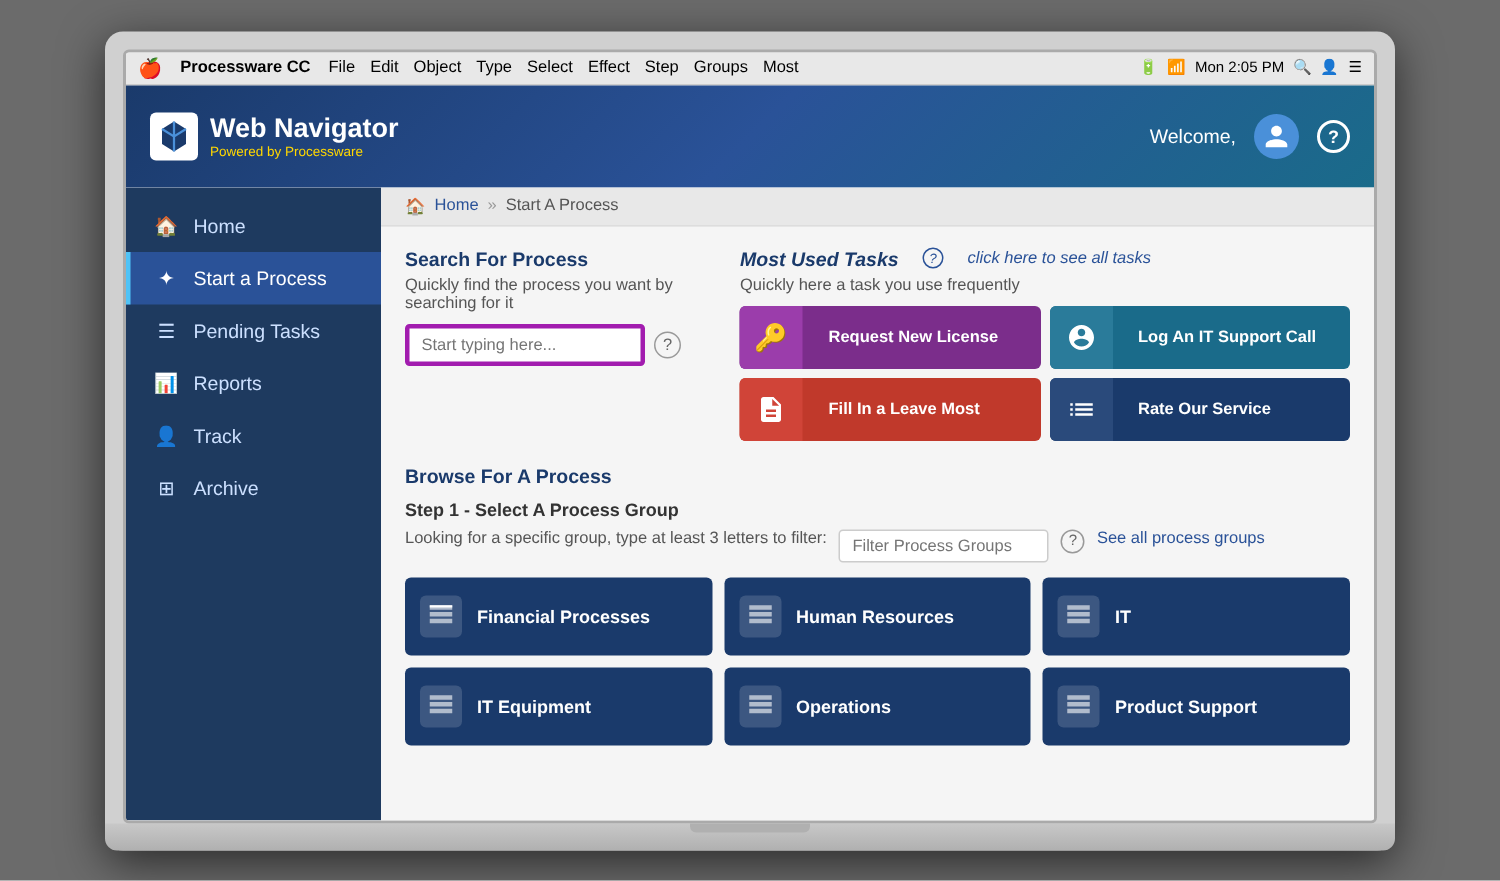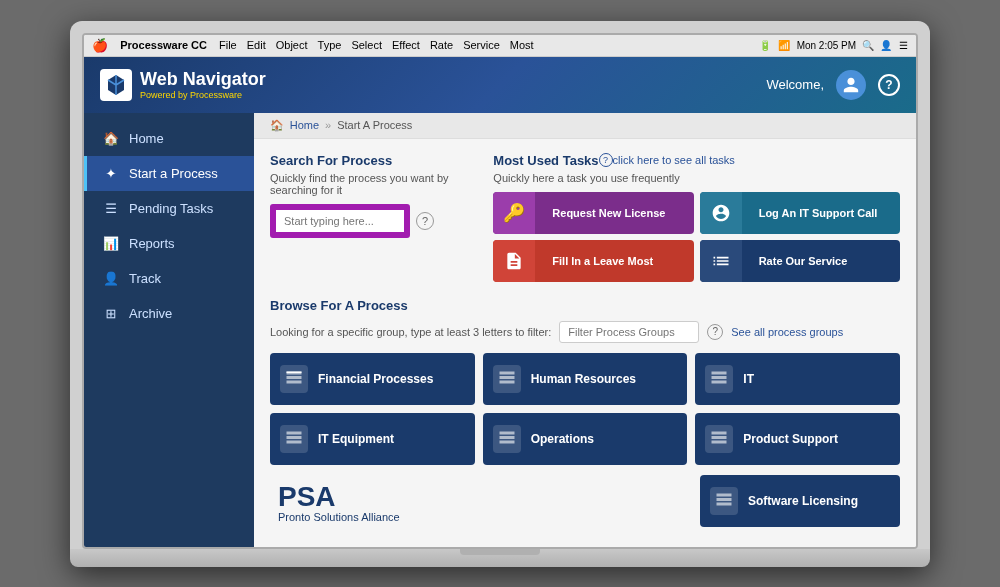--- a/index.html
+++ b/index.html
@@ -63,21 +63,21 @@
     
     .app-container {
       display: flex;
       flex-direction: column;
       height: 490px;
     }
 
     
     .app-header {
       background: linear-gradient(135deg, #1a3a6b 0%, #2a5298 50%, #1a6b8a 100%);
-      height: 56px;
+      height: 68px;
       display: flex;
       align-items: center;
       padding: 0 16px;
       color: white;
     }
     .header-logo-area {
       display: flex;
       align-items: center;
       gap: 8px;
       width: 200px;
@@ -193,42 +193,43 @@
       color: #555;
       margin-bottom: 8px;
     }
 
     .search-input-row {
       display: flex;
       align-items: center;
       gap: 6px;
     }
     .search-input {
-      border: 6px solid #a21caf;
+      border: 3px solid #a21caf;
       border-radius: 3px;
       padding: 5px 8px;
       font-size: 11px;
       color: #999;
-      width: 140px;
+      width: 160px;
       outline: none;
     }
     .search-help {
       width: 18px; height: 18px;
       border-radius: 50%;
       border: 1px solid #999;
       display: flex; align-items: center; justify-content: center;
       font-size: 11px; color: #666; cursor: pointer;
     }
 
     
     .most-used-header {
       display: flex;
       align-items: center;
-      gap: 0;
+      gap: 16px;
       margin-bottom: 4px;
+      font-style: italic;
     }
     .most-used-title { font-size: 13px; font-weight: bold; color: #1a3a6b; }
     .most-used-help {
       width: 14px; height: 14px;
       border-radius: 50%;
       border: 1px solid #2a5298;
       display: flex; align-items: center; justify-content: center;
       font-size: 9px; color: #2a5298; cursor: pointer;
     }
     .see-all-link { font-size: 11px; color: #2a5298; cursor: pointer; }
@@ -280,21 +281,21 @@
       margin-bottom: 8px;
     }
     .step-label {
       font-size: 12px;
       font-weight: bold;
       color: #333;
       margin-bottom: 6px;
     }
     .filter-row {
       display: flex;
-      align-items: center;
+      align-items: flex-start;
       gap: 8px;
       margin-bottom: 10px;
       font-size: 11px;
       color: #555;
     }
     .filter-input {
       border: 1px solid #ccc;
       border-radius: 3px;
       padding: 4px 8px;
       font-size: 11px;
@@ -374,22 +375,22 @@
     <div class="mac-menubar">
       <span class="apple">🍎</span>
       <span class="app-name">Processware CC</span>
       <div class="menu-items">
         <span>File</span>
         <span>Edit</span>
         <span>Object</span>
         <span>Type</span>
         <span>Select</span>
         <span>Effect</span>
-        <span>Rate</span>
-        <span>Service</span>
+        <span>Step</span>
+        <span>Groups</span>
         <span>Most</span>
       </div>
       <div class="right-icons">
         <span>🔋</span>
         <span>📶</span>
         <span>Mon 2:05 PM</span>
         <span>🔍</span>
         <span>👤</span>
         <span>☰</span>
       </div>
@@ -510,20 +511,21 @@
                     </div>
                     <span class="task-card-label">Rate Our Service</span>
                   </div>
                 </div>
               </div>
 
             </div>
 
             <div class="browse-section">
               <div class="browse-title">Browse For A Process</div>
+              <div class="step-label">Step 1 - Select A Process Group</div>
               <div class="filter-row">
                 <span>Looking for a specific group, type at least 3 letters to filter:</span>
                 <input class="filter-input" type="text" placeholder="Filter Process Groups" style="">
                 <div class="filter-help">?</div>
                 <span class="see-all-groups">See all process groups</span>
               </div>
 
               <div class="process-grid">
                 <button class="process-btn">
                   <div class="process-btn-icon">
@@ -569,34 +571,20 @@
                 <button class="process-btn">
                   <div class="process-btn-icon">
                     <svg width="18" height="18" viewBox="0 0 24 24" fill="white">
                       <path d="M2 2h20v4H2zm0 6h20v4H2zm0 6h20v4H2z" opacity="0.6"></path>
                     </svg>
                   </div>
                   <span>Product Support</span>
                 </button>
               </div>
 
-              <div class="bottom-row">
-                <div class="psa-logo">
-                  <div class="psa-text">PSA</div>
-                  <div class="psa-subtext">Pronto Solutions Alliance</div>
-                </div>
-                <button class="process-btn bottom-process-btn">
-                  <div class="process-btn-icon">
-                    <svg width="18" height="18" viewBox="0 0 24 24" fill="white">
-                      <path d="M2 2h20v4H2zm0 6h20v4H2zm0 6h20v4H2z" opacity="0.6"></path>
-                    </svg>
-                  </div>
-                  <span>Software Licensing</span>
-                </button>
-              </div>
 
             </div>
 
           </div>
         </div>
 
       </div>
     </div>
 
   </div>

